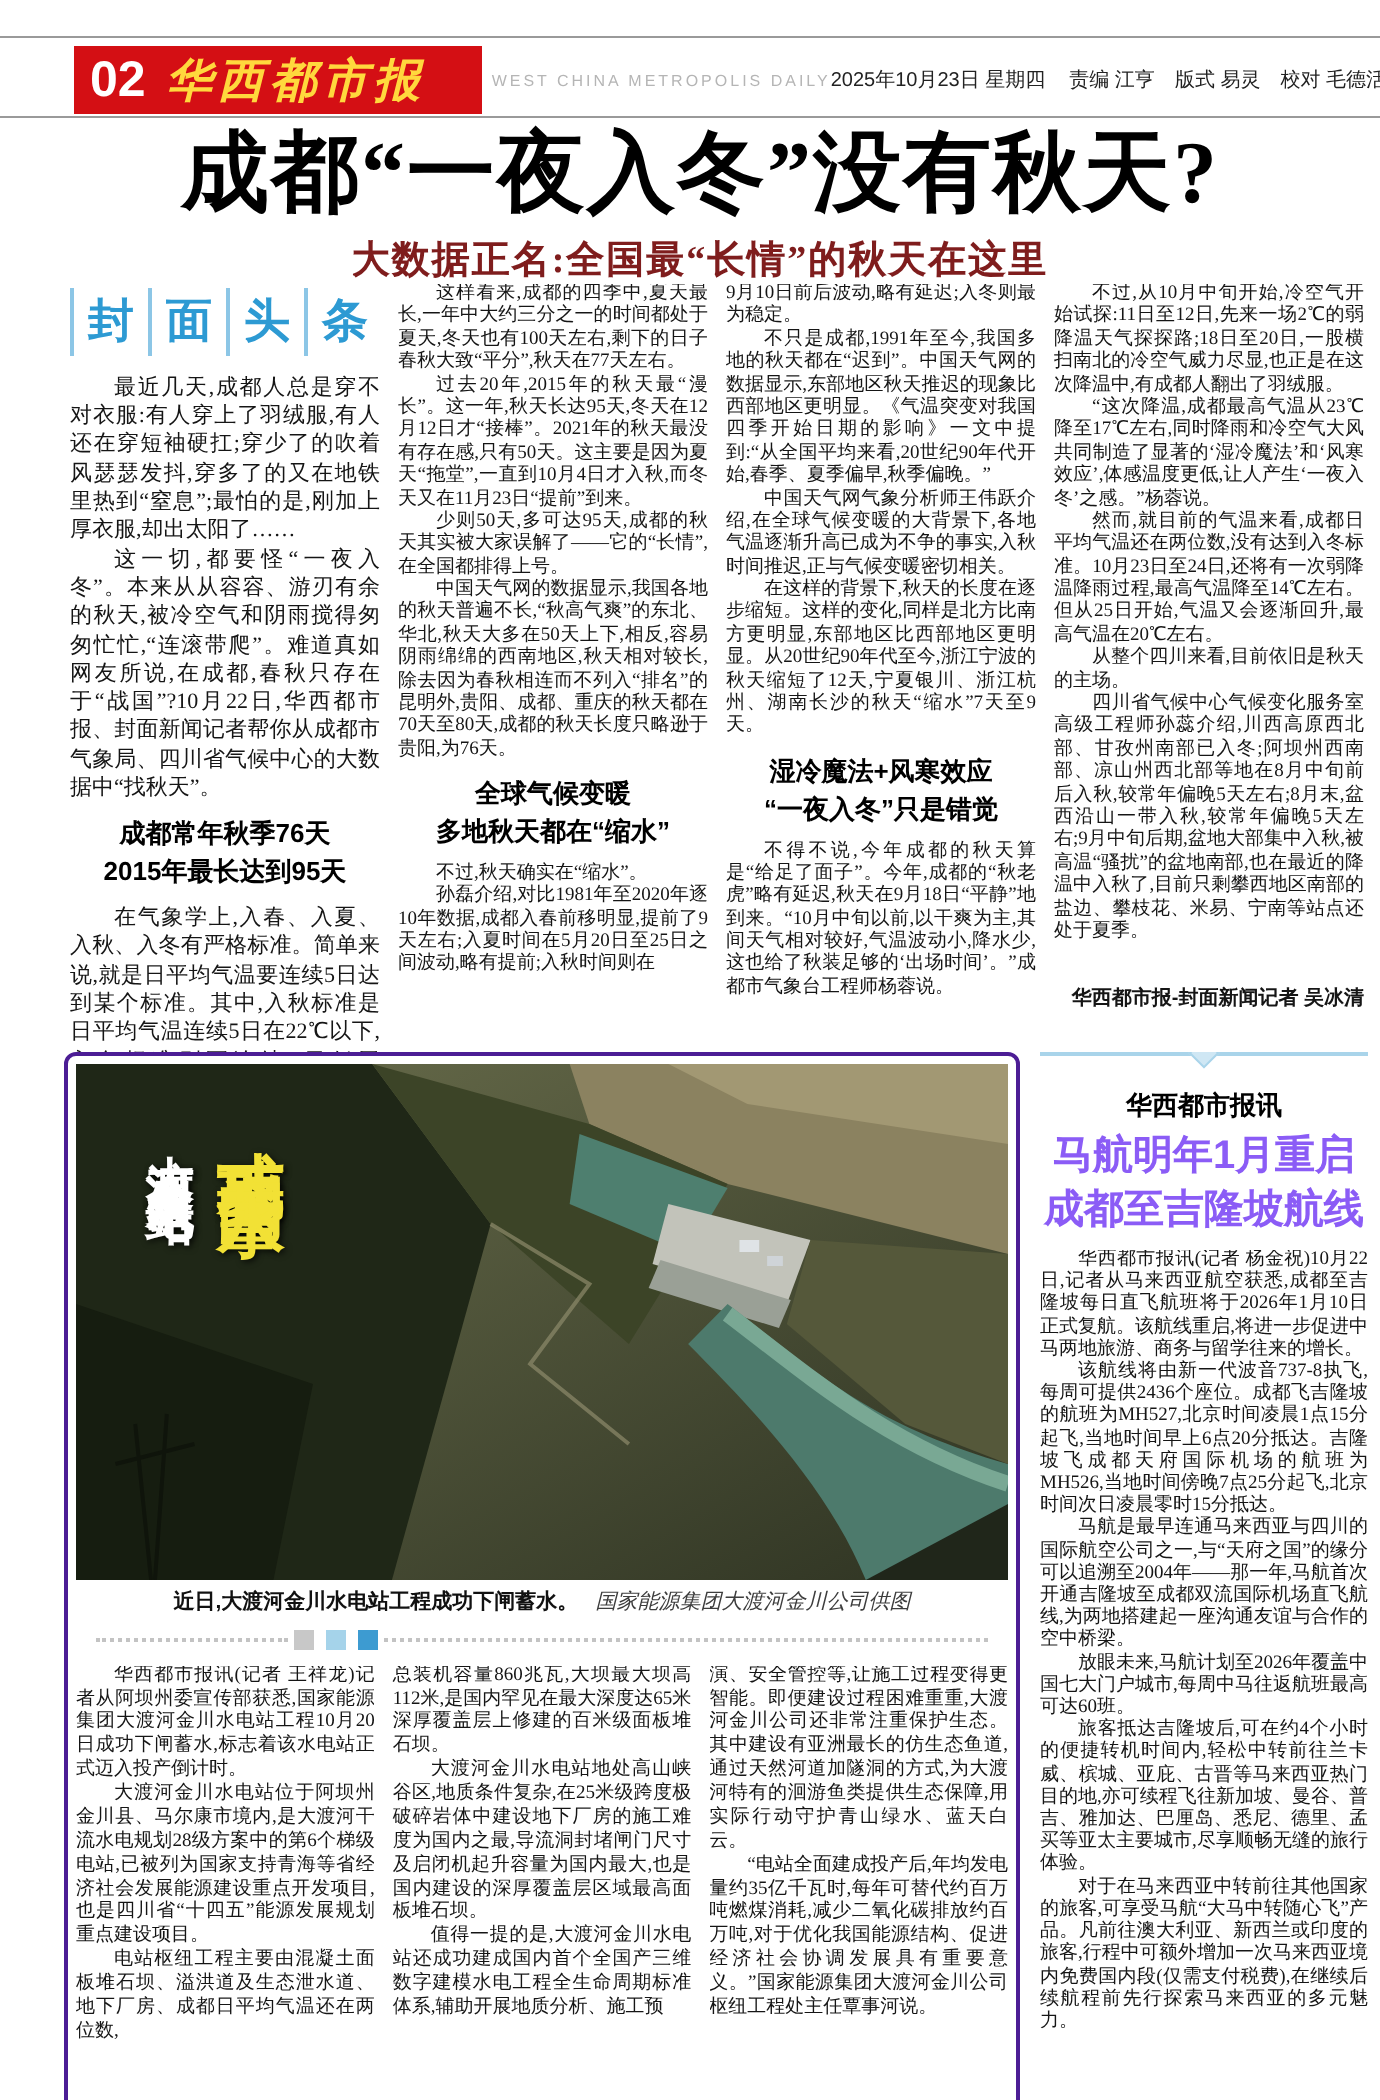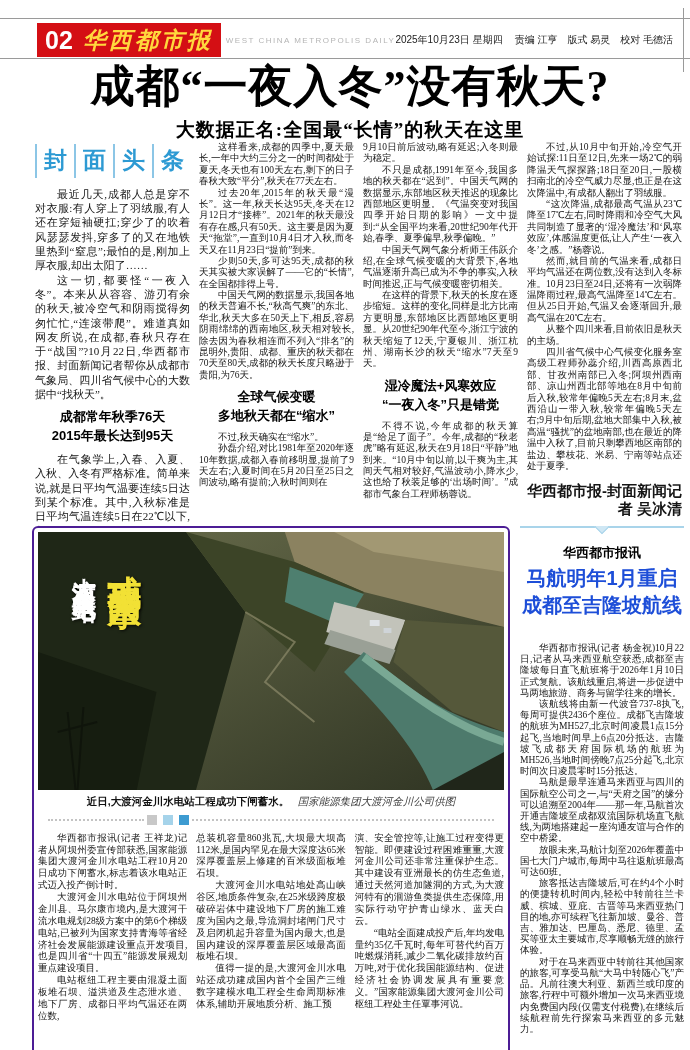--- a/index.html
+++ b/index.html
@@ -1,43 +1,43 @@
 <!DOCTYPE html>
 <html><head>
 <meta charset="utf-8">
 <style>
   html,body{margin:0;padding:0;background:#e8e8e8;}
   .page{position:relative;width:690px;height:1050px;background:#ffffff;overflow:hidden;
         font-family:"Liberation Serif",serif;color:#111;}
   .hairline{position:absolute;left:0;right:0;height:1px;background:#9a9a9a;}
   
   .header{position:absolute;top:22px;left:37px;right:8px;height:36px;display:flex;align-items:center;}
-  .masthead-red{background:#d40f14;height:34px;display:flex;align-items:center;padding:0 8px 0 8px;}
+  .masthead-red{background:#d40f14;height:34px;display:flex;align-items:center;padding:0 28px 0 8px;}
   .pagenum{color:#fff;font-size:25px;font-weight:bold;font-family:"Liberation Sans",sans-serif;margin-right:10px;}
   .masthead-cn{color:#ffd83d;font-size:23px;font-weight:900;font-style:italic;letter-spacing:3px;white-space:nowrap;}
   .masthead-en{color:#b5b5b5;font-size:8px;letter-spacing:1.5px;align-self:flex-end;margin:0 0 13px 5px;white-space:nowrap;font-family:"Liberation Sans",sans-serif;}
   .header-right{margin-left:auto;display:flex;align-items:center;font-family:"Liberation Sans",sans-serif;font-size:10px;color:#222;}
   .dateline{margin-right:12px;white-space:nowrap;}
   .credits{display:flex;}
   .credits .credit-item{margin-right:10px;white-space:nowrap;}
   .section-box{font-size:26px;font-weight:bold;letter-spacing:3px;color:#1a1a1a;padding:1px 7px;
                border-left:1px solid #9a9a9a;border-right:1px solid #9a9a9a;line-height:1.2;
                font-family:"Liberation Serif",serif;}
   
   .lead-head{position:absolute;top:62px;left:30px;right:20px;text-align:center;}
   .lead-head h1{margin:0;font-size:44px;font-weight:900;letter-spacing:1px;color:#000;line-height:1.15;}
-  .lead-head h2{margin:4px 0 0;font-size:19px;font-weight:700;color:#000000;letter-spacing:1px;}
+  .lead-head h2{margin:4px 0 0;font-size:19px;font-weight:700;color:#7f1d1d;letter-spacing:1px;}
   .lead-cols{position:absolute;top:142px;left:35px;right:8px;height:384px;display:flex;gap:9px;}
   .col{flex:1;overflow:hidden;text-align:justify;font-size:9.5px;line-height:1.2;color:#151515;}
   .col-lead{font-size:11px;line-height:1.3;}
   .para{margin:0;text-indent:2em;}
   .noindent{text-indent:0;}
   .subhead{font-family:"Liberation Sans",sans-serif;font-size:13px;font-weight:bold;text-align:center;
            white-space:pre-line;text-indent:0;margin:7px 0 6px;line-height:1.45;color:#000;}
-  .byline{text-indent:0;text-align:right;font-weight:bold;font-size:15px;margin-top:10px;
+  .byline{text-indent:0;text-align:right;font-weight:bold;font-size:10px;margin-top:22px;
           font-family:"Liberation Sans",sans-serif;}
   .kicker-band{display:flex;align-items:stretch;margin:2px 0 9px;color:#2d9ad3;}
   .kicker-char{font-size:23px;font-weight:900;padding:2px 7px;border-left:2px solid #8cc6e6;
                font-family:"Liberation Sans",sans-serif;text-indent:0;margin:0;}
   .kicker-band .kicker-char:last-child{border-right:2px solid #8cc6e6;}
   
   .photo-box{position:absolute;left:32px;top:526px;width:478px;height:581px;border:2px solid #4c1d95;
              border-radius:6px;padding:4px 4px 0 4px;box-sizing:border-box;background:#fff;}
   .photo{position:relative;height:258px;overflow:hidden;background:#39402b;}
   .photo svg{display:block;width:100%;height:100%;}
@@ -59,21 +59,21 @@
   .bottom-cols{display:flex;gap:9px;margin-top:7px;height:212px;overflow:hidden;}
   .bcol{flex:1;overflow:hidden;text-align:justify;font-size:9.5px;line-height:1.25;color:#151515;}
   
   .sidebar{position:absolute;left:520px;top:526px;width:164px;height:518px;overflow:hidden;}
   .sidebar-topline{height:2px;background:#a9d4ea;position:relative;}
   .diamond{position:absolute;left:50%;top:-5px;width:9px;height:9px;background:#cfe7f4;
            transform:translateX(-50%) rotate(45deg);border:1px solid #a9d4ea;}
   .sb-kicker{text-align:center;font-size:13px;font-weight:bold;font-family:"Liberation Sans",sans-serif;
              margin:16px 0 3px;color:#000;}
   .sb-headline{text-align:center;font-size:20px;font-weight:900;font-family:"Liberation Sans",sans-serif;
-               line-height:1.35;white-space:pre-line;margin:0 0 24px;color:#1d4ed8;}
+               line-height:1.35;white-space:pre-line;margin:0 0 6px;color:#8b5cf6;}
   .sb-body{text-align:justify;font-size:9.5px;line-height:1.18;color:#151515;overflow:hidden;height:408px;}
 </style>
 </head>
 <body>
 
 <div class="page">
 
   <div class="hairline" style="top:18px;"></div>
 
   <div class="header">

